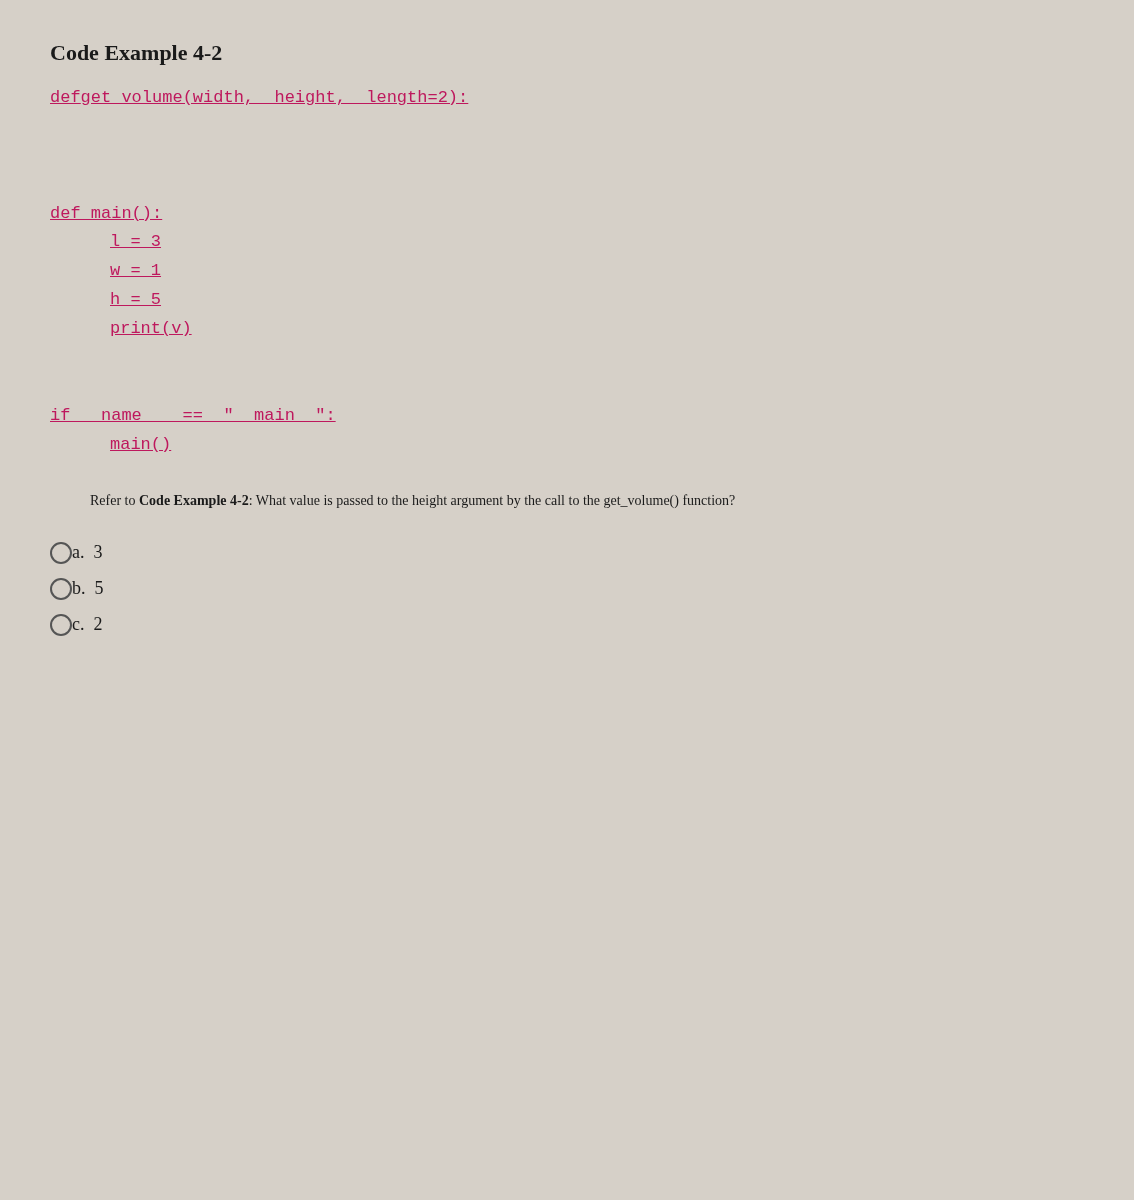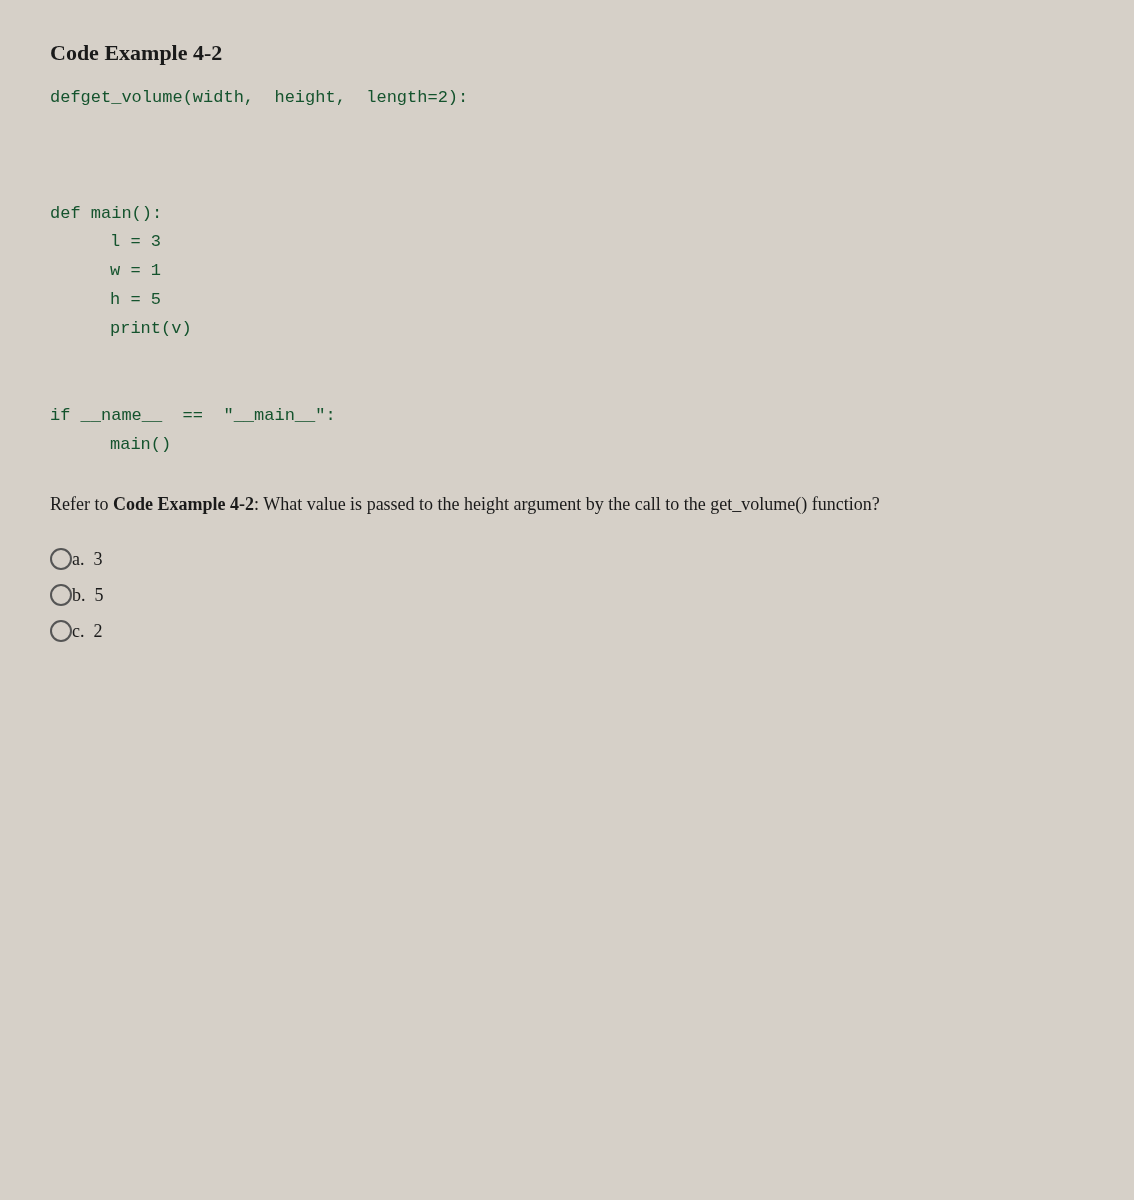--- a/index.html
+++ b/index.html
@@ -21,42 +21,44 @@
       font-size: 22px;
       font-weight: bold;
       margin-bottom: 18px;
     }
 
     .code-block {
       font-family: 'Courier New', Courier, monospace;
       font-size: 17px;
       line-height: 1.7;
       margin-bottom: 30px;
-      color: #14532d;
+      color: #be185d;
+      text-decoration: underline;
     }
 
     .code-line {
       display: block;
       white-space: pre;
     }
 
     .code-indent1 {
       padding-left: 60px;
     }
 
     .code-blank {
       display: block;
       height: 1.7em;
     }
 
     .question-text {
-      font-size: 18px;
+      font-size: 14px;
       line-height: 1.6;
       margin-bottom: 30px;
       color: #1a1a1a;
+      margin-left: 40px;
     }
 
     .question-text strong {
       font-weight: bold;
     }
 
     .options-list {
       list-style: none;
       display: flex;
       flex-direction: column;

